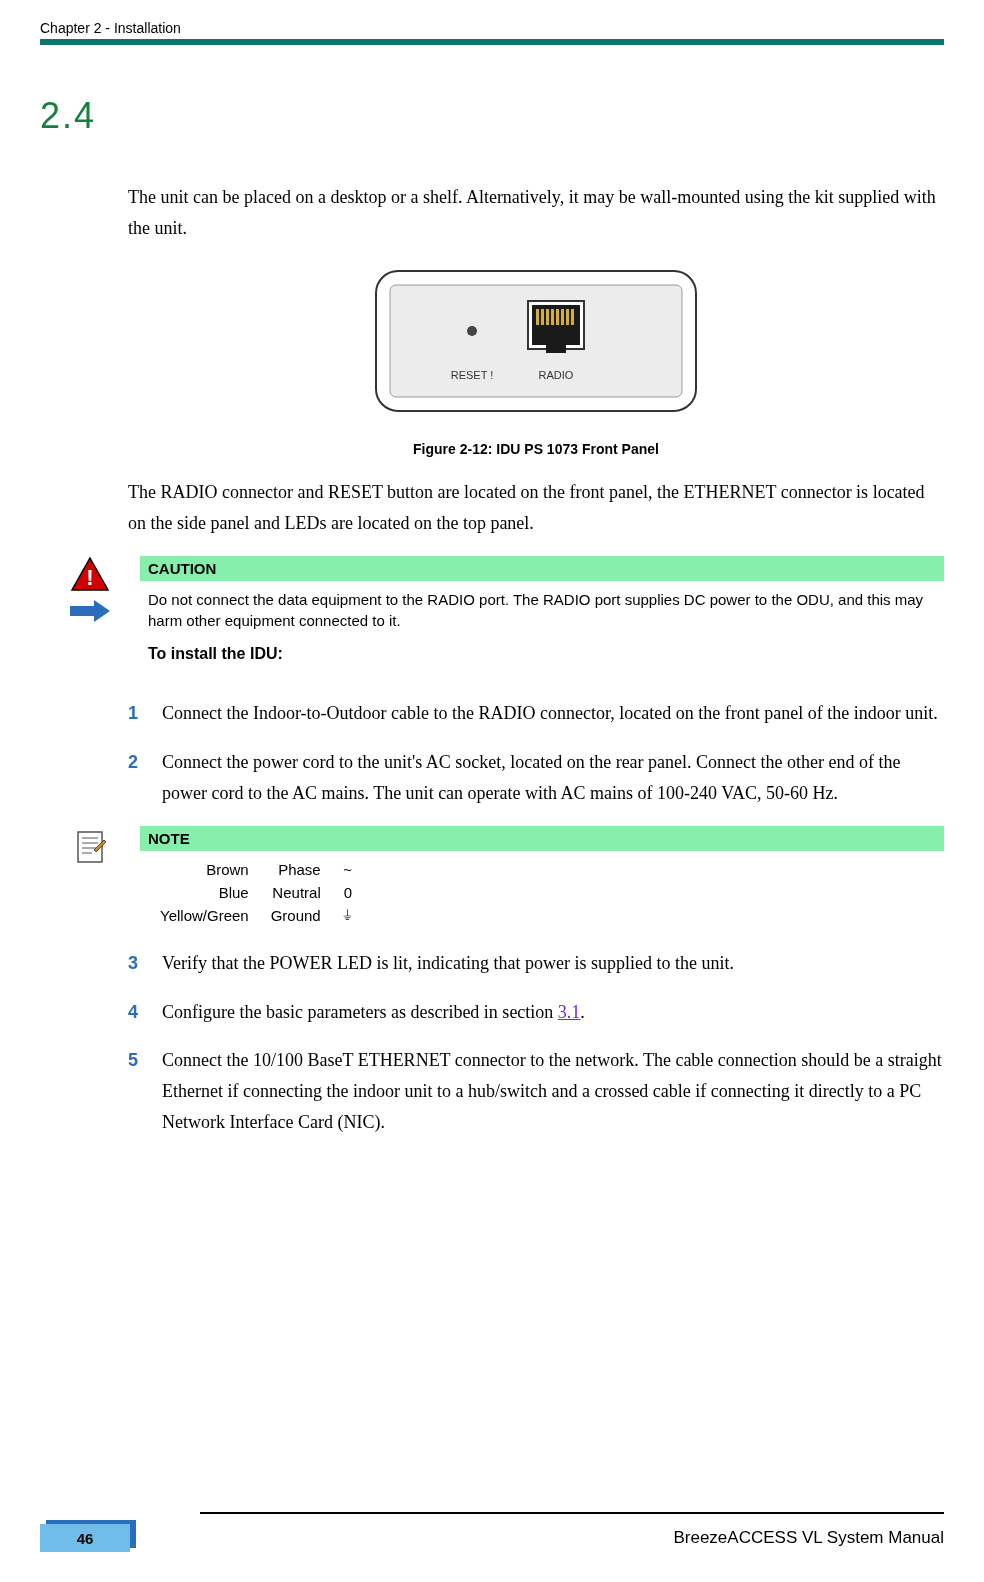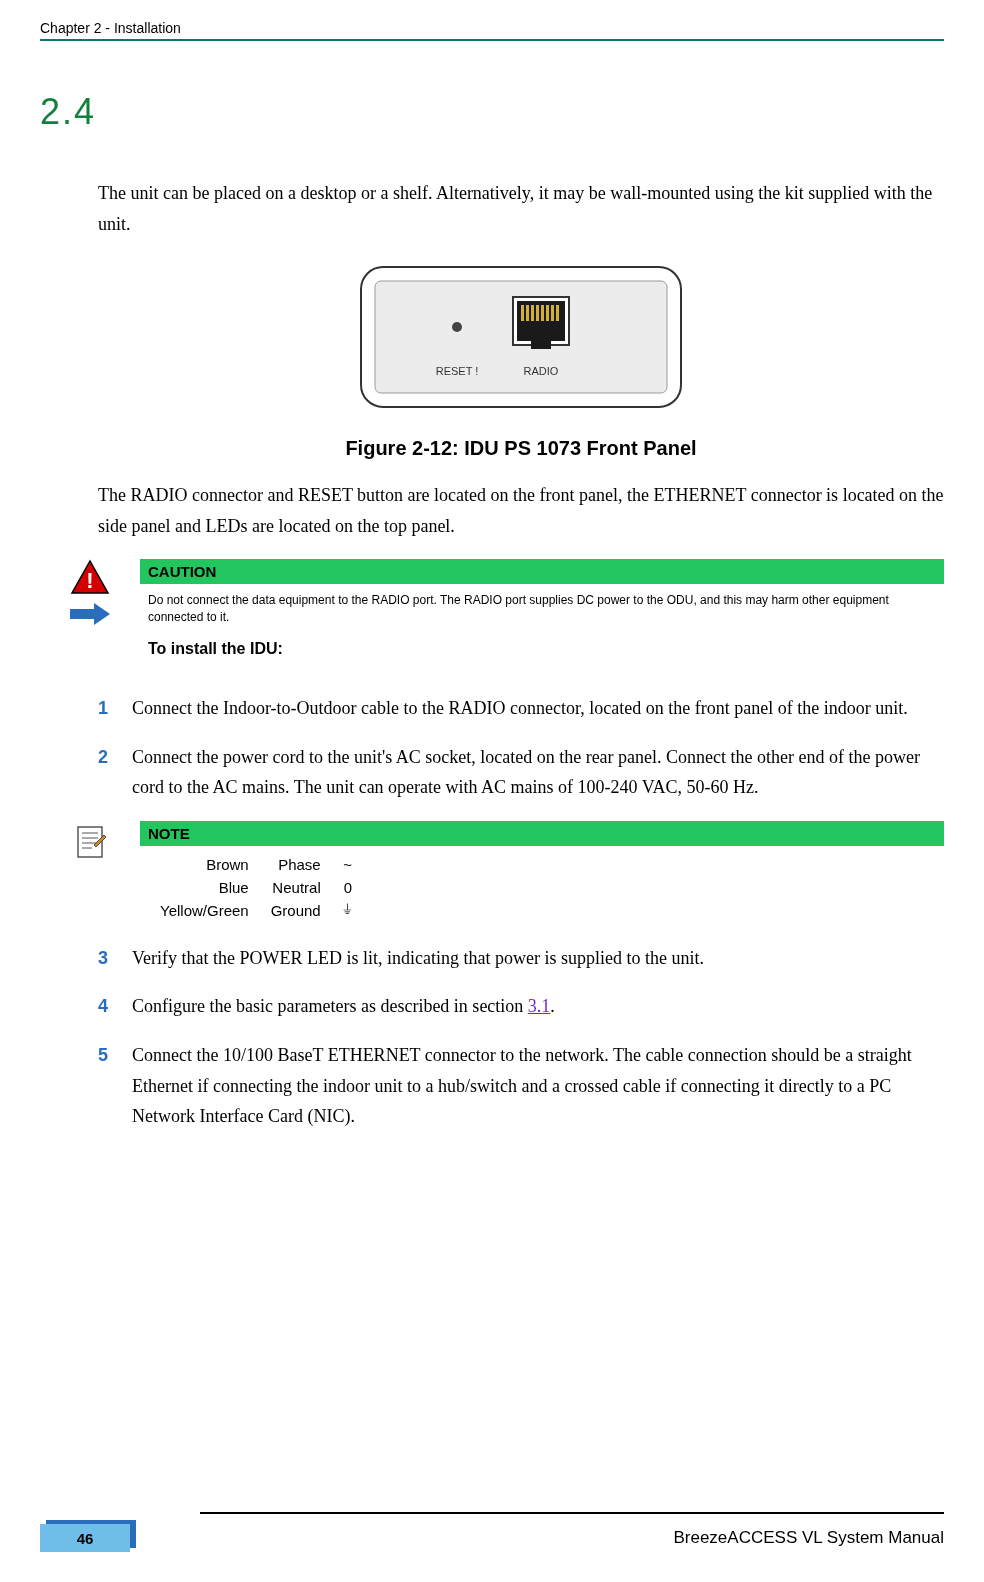--- a/index.html
+++ b/index.html
@@ -8,21 +8,21 @@
     height: 1582px;
     background: #fff;
     font-family: Arial, Helvetica, sans-serif;
     color: #000;
     position: relative;
     padding: 20px 40px 0 40px;
   }
   .page-header {
     font-size: 14px;
     color: #000;
-    border-bottom: 2px solid #0f766e;
+    border-bottom: 6px solid #0f766e;
     padding-bottom: 3px;
     margin-bottom: 50px;
   }
   .section-row {
     display: flex;
     align-items: baseline;
     margin-bottom: 45px;
   }
   .sec-num {
     font-size: 36px;
@@ -32,67 +32,67 @@
     flex-shrink: 0;
     letter-spacing: 2px;
   }
   .sec-title {
     font-size: 36px;
     color: #2a6ebb;
     font-family: Verdana, Arial, sans-serif;
     letter-spacing: 1px;
   }
   .content {
-    margin-left: 58px;
+    margin-left: 88px;
     margin-right: 0;
   }
   .body-text {
     font-family: Georgia, 'Times New Roman', serif;
     font-size: 18px;
     line-height: 1.7;
     margin-bottom: 18px;
   }
   .figure-container {
     text-align: center;
     margin: 15px auto 10px auto;
   }
   .device-svg {
     display: block;
     margin: 0 auto 10px auto;
   }
   .figure-caption {
     font-family: Arial, sans-serif;
-    font-size: 20px;
+    font-size: 14px;
     font-weight: bold;
     text-align: center;
     margin-bottom: 20px;
   }
   .callout-row {
     display: flex;
     align-items: flex-start;
     margin-bottom: 10px;
   }
   .icon-col {
     width: 100px;
     flex-shrink: 0;
     display: flex;
     flex-direction: column;
     align-items: center;
     gap: 6px;
   }
   .callout-body { flex: 1; }
   .callout-header {
-    background: #22c55e;
+    background: #86efac;
     font-weight: bold;
     font-size: 15px;
     padding: 4px 8px;
     margin-bottom: 6px;
   }
   .callout-text {
-    font-size: 12px;
+    font-size: 15px;
     line-height: 1.4;
     padding: 2px 8px 6px 8px;
   }
   .to-install {
     font-weight: bold;
     font-size: 16px;
     margin: 8px 0 25px 8px;
   }
   .step-list { margin-left: 0; }
   .step {

